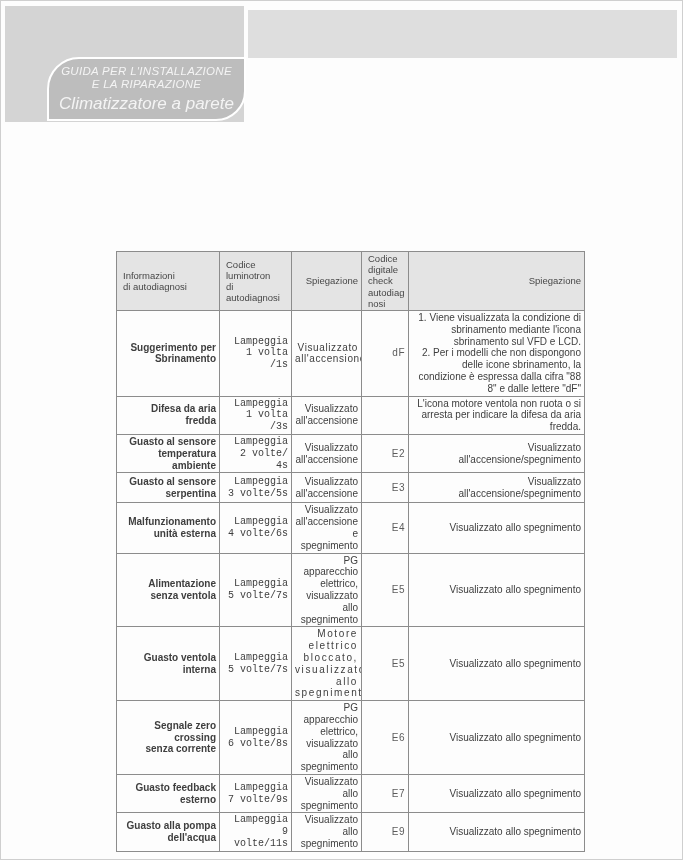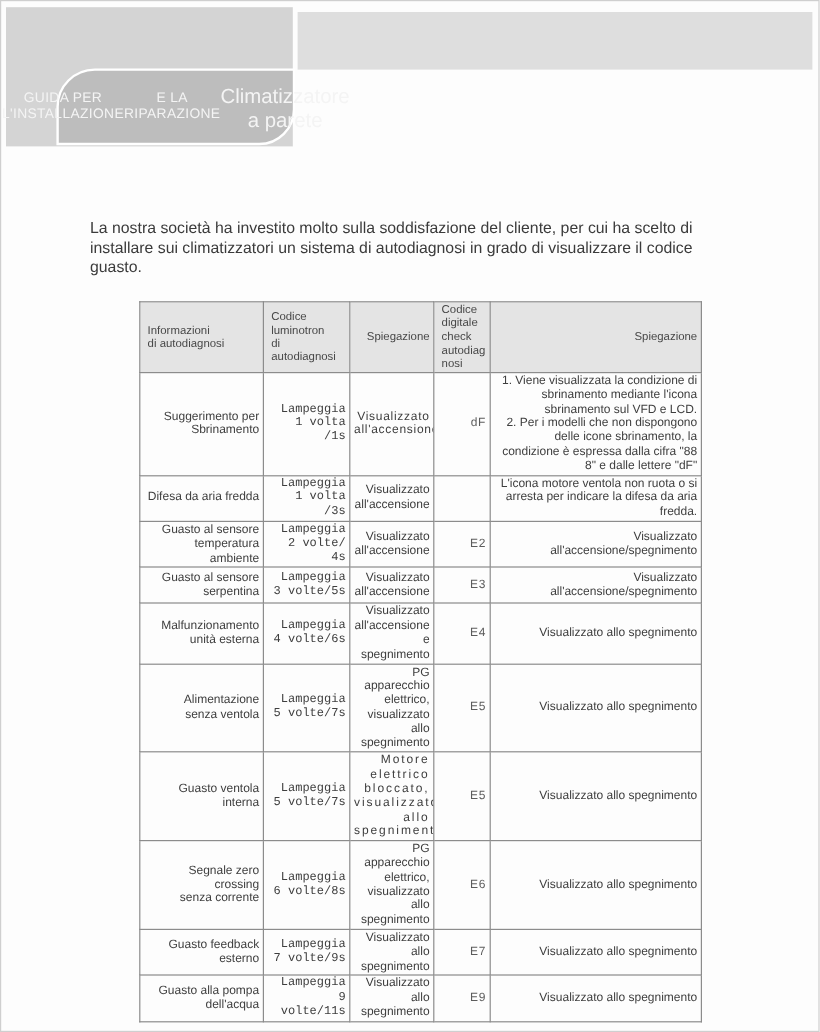--- a/index.html
+++ b/index.html
@@ -18,22 +18,22 @@
   }
 
   
   .bar-left  { position:absolute; left:4px;  top:5px; width:239px; height:116px; background:#d4d4d4; }
   .bar-right { position:absolute; left:247px; top:9px; width:429px; height:48px;  background:#dedede; }
   .badge {
     position:absolute; left:46px; top:56px; width:199px; height:64px;
     background:#bdbdbd;
     border:2px solid #ffffff;
     border-radius:32px 0 30px 0;
-    display:flex; align-items:center; justify-content:center;
-    color:#f4f4f4; text-align:center;
+    display:flex; flex-direction:column; align-items:center; justify-content:center;
+    color:#f4f4f4; text-align:center;font-style:italic;
   }
   .badge .l12 { font-size:11.5px; line-height:13px; letter-spacing:0.3px; }
   .badge .l3  { font-size:17px; margin-top:3px; }
 
   
   .title {
     position:absolute; left:86px; top:149px;
     font-size:16.5px; font-weight:bold; color:#3b3b3b; letter-spacing:0.4px;
     display:flex; align-items:center;
   }
@@ -62,21 +62,21 @@
     font-size:10px; line-height:1.18;
     overflow:hidden;
   }
   .diag thead th {
     background:#e4e4e4;
     font-weight:normal; font-size:9.5px; color:#474747;
     white-space:pre-line;
     overflow-wrap:break-word; word-break:break-word;
   }
   .diag thead th.ha { text-align:left; padding-left:6px; }
-  .pre   { white-space:pre-line; }
+  .pre   { white-space:pre-line;font-weight:bold; }
   .left  { text-align:left; padding-left:5px; padding-right:3px; }
   .lamp  { font-size:11px; white-space:pre-line;font-family:Liberation Mono, monospace; }
   .sp    { font-size:9.6px; white-space:pre-line; }
   .sp-lg { font-size:11px; letter-spacing:0.6px; white-space:pre-line; }
   .sm    { font-size:8.8px; text-align:left; padding:1px 2px; line-height:1.12; }
   .code  { font-size:13px; color:#5c5c5c; letter-spacing:0.5px; font-weight:normal; }
   .long  { font-size:9.3px; text-align:left; white-space:pre-line; padding:2px 3px; line-height:1.18; text-align:justify; }
   .exp   { font-size:9.8px; }
   .lsp   { letter-spacing:1.6px; }
 </style>
@@ -87,21 +87,20 @@
 
   <div class="bar-left"></div>
   <div class="bar-right"></div>
   <div class="badge">
     <div class="l12">GUIDA PER L'INSTALLAZIONE</div>
     <div class="l12">E LA RIPARAZIONE</div>
     <div class="l3">Climatizzatore a parete</div>
   </div>
 
 
-  <p class="intro">La nostra società ha investito molto sulla soddisfazione del cliente, per cui ha scelto di installare sui climatizzatori un sistema di autodiagnosi in grado di visualizzare il codice guasto.</p>
 
   <table class="diag">
     <colgroup>
       <col style="width:103px">
         <col style="width:72px">
         <col style="width:70px">
         <col style="width:47px">
         <col style="width:176px">
     </colgroup>
     <thead>

